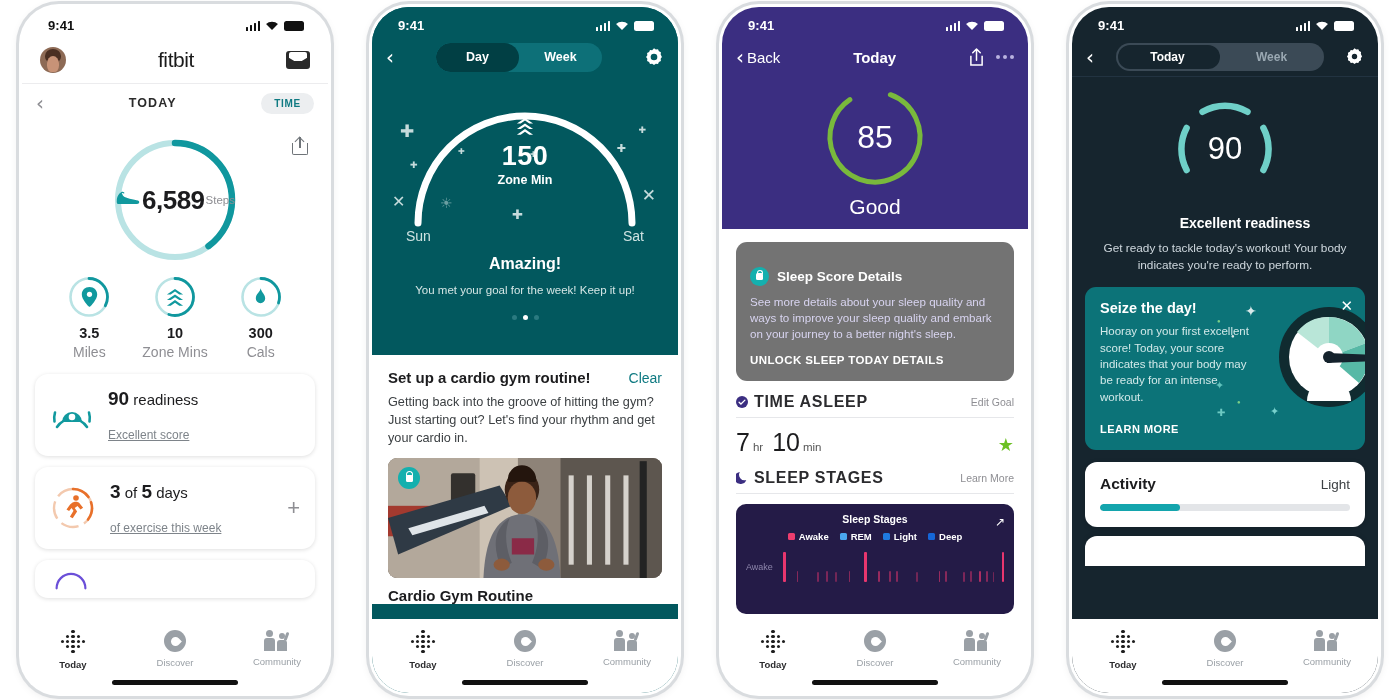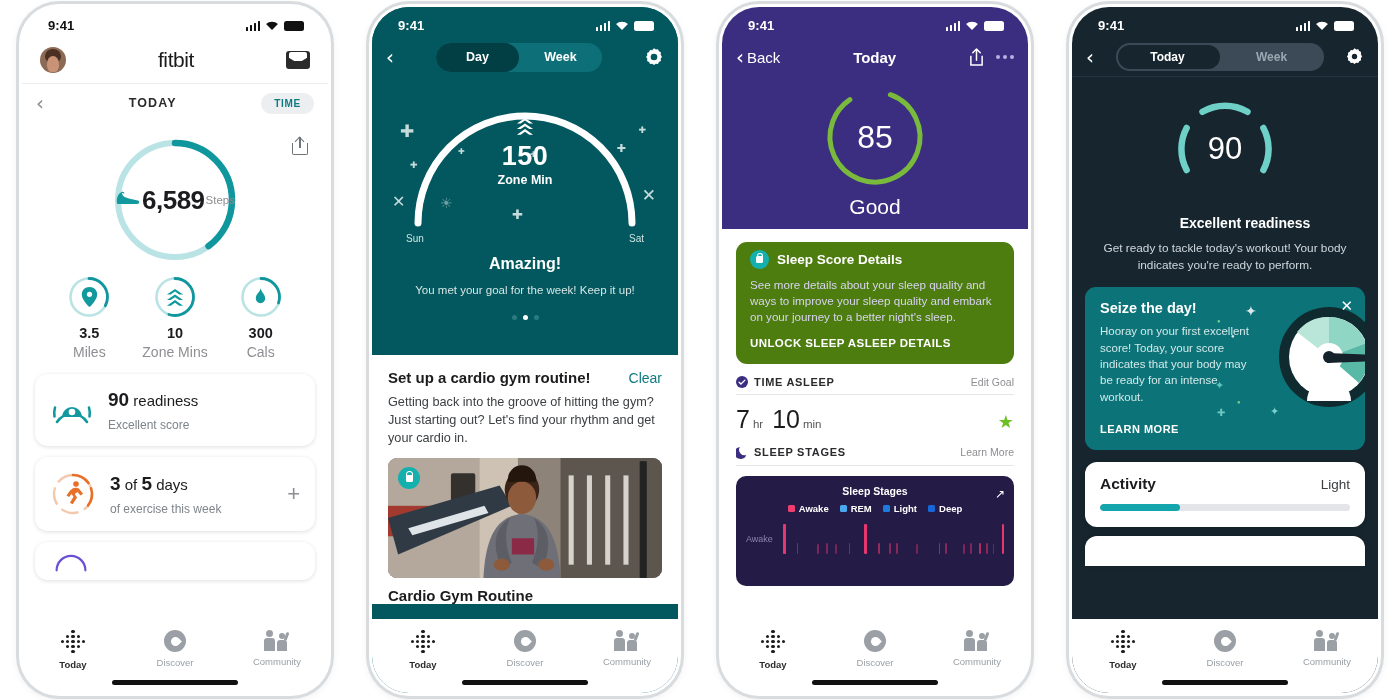--- a/index.html
+++ b/index.html
@@ -88,35 +88,35 @@
   .metrics { display:flex; justify-content:center; gap:32px; margin-top:12px; }
   .metric { display:flex; flex-direction:column; align-items:center; gap:3px; }
   .mring { position:relative; width:42px; height:42px; display:flex; align-items:center; justify-content:center; }
   .mval { font-size:14.5px; font-weight:bold; color:#1c1c1e; margin-top:4px; }
   .mlbl { font-size:14px; color:#8e8e93; }
 
   .cardwrap { padding:0 13px; margin-top:14px; display:flex; flex-direction:column; gap:11px; }
   .card { background:#fff; border-radius:13px; box-shadow:0 1px 4px rgba(0,0,0,.13); padding:14px 15px; display:flex; align-items:center; gap:14px; }
   .cardtxt .t1 { font-size:15px; color:#1c1c1e; }
   .cardtxt .t1 b { font-size:19px; font-weight:bold; }
-  .cardtxt .t2 { font-size:12px; color:#7e848a; margin-top:7px; }
+  .cardtxt .t2 { font-size:12px; color:#7e848a; margin-top:18px;text-decoration:underline; }
   .plus { margin-left:auto; font-size:22px; color:#8e8e93; font-weight:300; line-height:1; }
   .p1bg { position:absolute; inset:0; background:#f4f5f7; z-index:-1; }
 
   
   .p2 .screen { background:#02585e; }
   .p2 .statusbar { color:#fff; }
   .p2top { position:relative; height:348px; background:#02585e; overflow:hidden; }
   .p2head { height:40px; display:flex; align-items:center; justify-content:space-between; padding:0 14px; position:relative; z-index:3; }
   .toggle { width:166px; height:29px; border-radius:15px; background:#0d7078; display:flex; position:relative; overflow:hidden; }
   .toggle .pill { position:absolute; left:0; top:0; width:50%; height:100%; background:#013f44; border-radius:15px; }
   .toggle span { flex:1; display:flex; align-items:center; justify-content:center; font-size:12.5px; font-weight:bold; color:#fff; z-index:2; }
   .gear { width:20px; height:20px; }
   .gauge { position:relative; width:250px; height:132px; margin:18px auto 0; }
-  .gauge .lbl { position:absolute; bottom:-17px; font-size:10px; color:#cfe3e2; }
+  .gauge .lbl { position:absolute; bottom:-17px; font-size:14px; color:#cfe3e2; }
   .gcenter { position:absolute; left:0; right:0; top:22px; display:flex; flex-direction:column; align-items:center; color:#fff; }
   .zm-ico { width:22px; height:18px; position:relative; margin-bottom:6px; }
   .gnum { font-size:27px; font-weight:bold; letter-spacing:.5px; }
   .glbl { font-size:12.5px; font-weight:bold; margin-top:1px; }
   .amazing { text-align:center; color:#fff; font-size:16px; font-weight:bold; margin-top:28px; }
   .metgoal { text-align:center; color:#d5e6e5; font-size:11.5px; margin-top:11px; }
   .dots { display:flex; justify-content:center; gap:6px; margin-top:19px; }
   .dots i { width:5px; height:5px; border-radius:50%; background:#2b7a80; display:block; }
   .dots i.on { background:#fff; }
   .sparkle { position:absolute; color:#e9f3f2; opacity:.85; }
@@ -139,27 +139,27 @@
   .p3back { display:flex; align-items:center; gap:3px; font-size:15px; }
   .p3title { font-size:15px; font-weight:bold; }
   .p3acts { display:flex; align-items:center; gap:12px; }
   .dots3 { display:flex; gap:3px; }
   .dots3 i { width:4px; height:4px; border-radius:50%; background:#b9b2e0; display:block; }
   .sleepring { position:relative; width:104px; height:104px; margin:8px auto 0; }
   .sleepnum { position:absolute; inset:0; display:flex; align-items:center; justify-content:center; font-size:32px; font-weight:normal; color:#fff; }
   .goodlbl { text-align:center; color:#fff; font-size:21px; margin-top:6px; }
 
   .p3body { background:#fff; height:100%; }
-  .ssd { margin:13px 14px 0; background:#4d7c0f; border-radius:11px; padding:8px 14px 15px; }
+  .ssd { margin:13px 14px 0; background:#737373; border-radius:11px; padding:25px 14px 15px; }
   .ssd-h { display:flex; align-items:center; gap:8px; }
   .ssd-h span { color:#fff; font-size:13.5px; font-weight:bold; }
   .ssd-p { color:#d8d4f0; font-size:11.6px; line-height:1.38; margin-top:8px; }
   .ssd-a { color:#fff; font-size:11.5px; font-weight:bold; letter-spacing:.4px; margin-top:12px; }
   .seprow { margin:12px 14px 0; display:flex; align-items:center; justify-content:space-between; padding-bottom:6px; border-bottom:1px solid #e6e7ea; }
-  .seprow .lft { display:flex; align-items:center; gap:6px; font-size:11px; font-weight:bold; letter-spacing:.7px; color:#2b2b2e; }
+  .seprow .lft { display:flex; align-items:center; gap:6px; font-size:16px; font-weight:bold; letter-spacing:.7px; color:#2b2b2e; }
   .seprow .rgt { font-size:10.5px; color:#8e8e93; }
   .timerow { margin:10px 14px 0; display:flex; align-items:baseline; }
   .timerow .n { font-size:25px; color:#1c1c1e; }
   .timerow .u { font-size:11.5px; color:#555; margin:0 9px 0 3px; }
   .star { margin-left:auto; color:#6cc024; font-size:18px; }
   .stages { margin:10px 14px 0; background:#241b47; border-radius:10px; padding:9px 10px 0; position:relative; height:110px; overflow:hidden; }
   .stages .st-t { text-align:center; color:#fff; font-size:10.5px; font-weight:bold; }
   .legend { display:flex; justify-content:center; gap:11px; margin-top:6px; }
   .legend div { display:flex; align-items:center; gap:4px; color:#fff; font-size:9.5px; font-weight:bold; }
   .legend i { width:7px; height:7px; border-radius:1.5px; display:block; }
@@ -570,21 +570,21 @@
 
       <div class="p3body">
         <div class="ssd">
           <div class="ssd-h">
             <div class="lock" style="position:relative;left:0;top:0;width:19px;height:19px">
                   <i style="top:3px;width:6px;height:4px;"></i>
                 </div>
             <span>Sleep Score Details</span>
           </div>
           <div class="ssd-p">See more details about your sleep quality and ways to improve your sleep quality and embark on your journey to a better night's sleep.</div>
-          <div class="ssd-a">UNLOCK SLEEP ASLEEP DETAILS</div>
+          <div class="ssd-a">UNLOCK SLEEP TODAY DETAILS</div>
         </div>
 
         <div class="seprow">
           <div class="lft">
             <svg width="12" height="12" viewBox="0 0 14 14">
               <circle cx="7" cy="7" r="7" fill="#3b2e81"></circle>
               <path d="M3.6 7.2l2.2 2.2 4.6-4.6" fill="none" stroke="#fff" stroke-width="1.5" stroke-linecap="round"></path>
             </svg>
             <span>TIME ASLEEP</span>
           </div>

